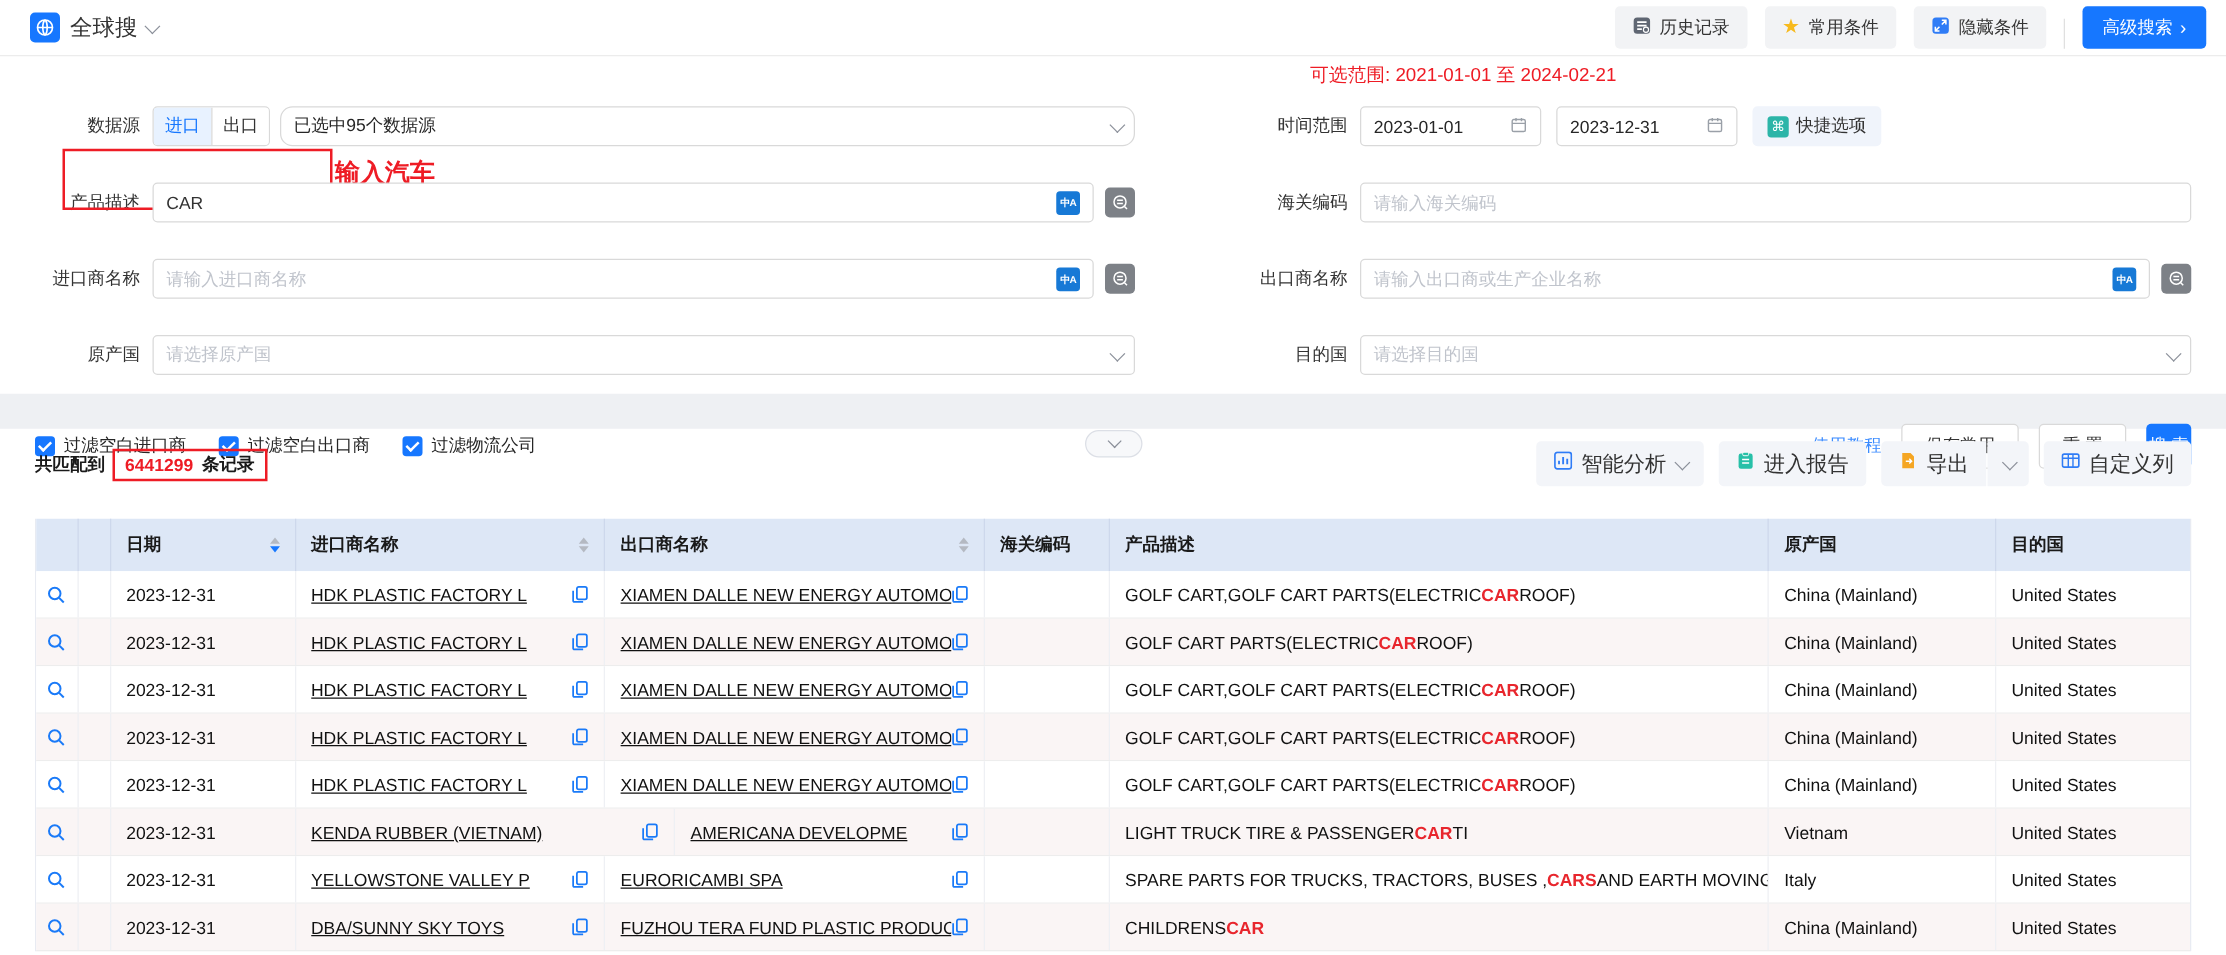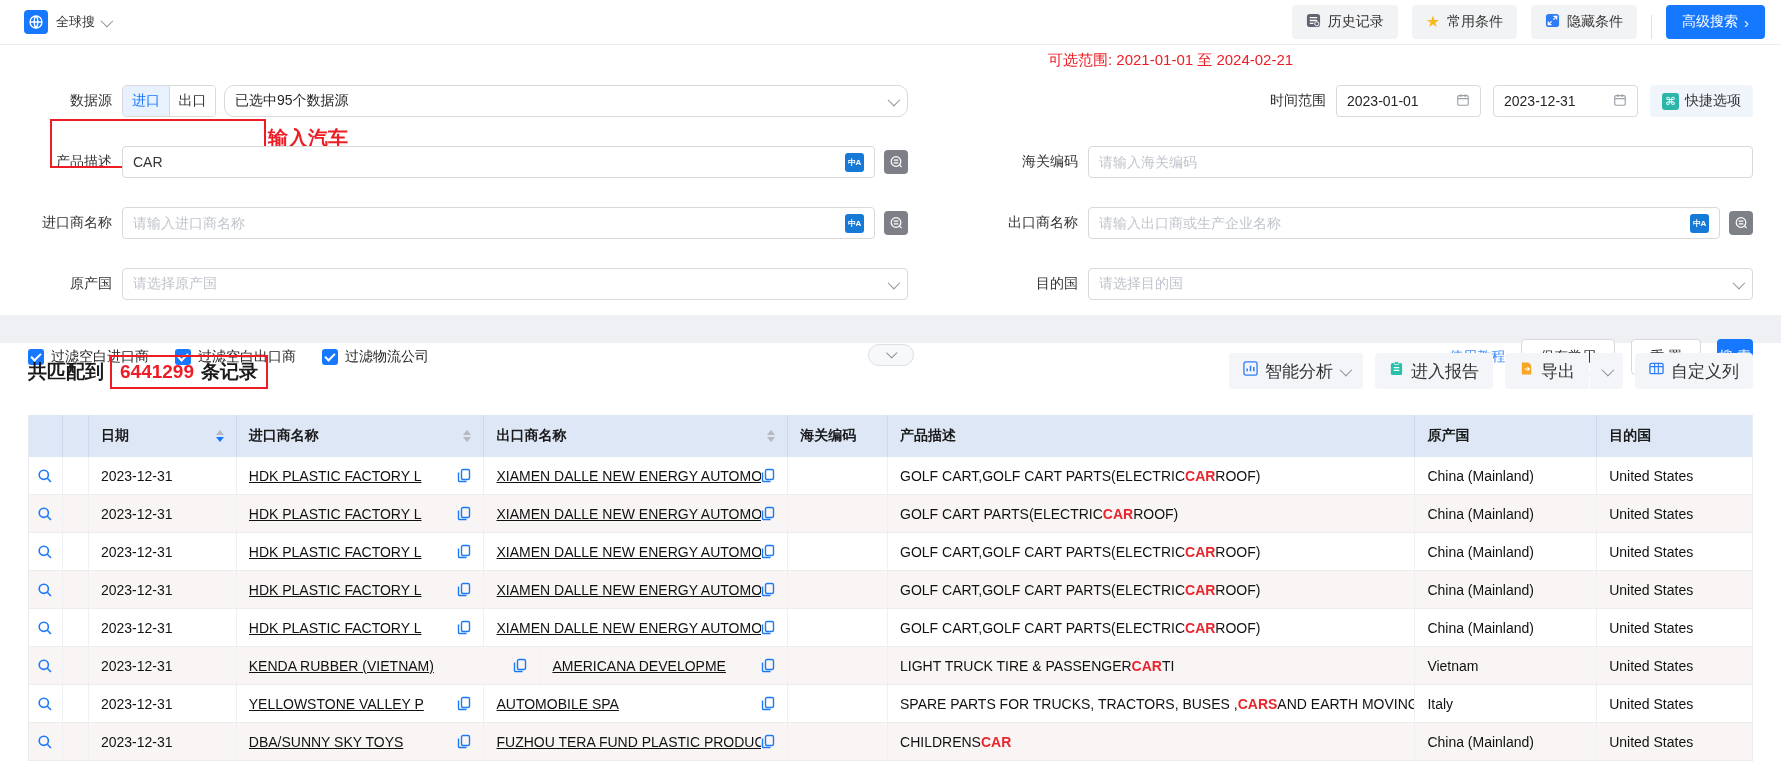--- a/index.html
+++ b/index.html
@@ -4,32 +4,32 @@
 <style>
   :root{
     --accent:#1677ff; --red:#ee1c25; --kw:#e8262d;
     --head-bg:#dde7f6; --stripe:#faf5f5; --line:#e8ebf2;
   }
   *{box-sizing:border-box; margin:0; padding:0;}
   html,body{width:1781px; height:764px; overflow:hidden; background:#fff;
     font-family:"Liberation Sans","DejaVu Sans",sans-serif; font-size:14px; color:#262626;}
   .topbar{height:45px; border-bottom:1px solid #ececec; display:flex; align-items:center; padding:0 16px;}
   .logo{width:24px; height:24px; border-radius:4px; background:var(--accent); display:flex; align-items:center; justify-content:center; margin:0 8px 0 8px;}
-  .app-name{font-size:13px; color:#333; margin-right:6px;}
+  .app-name{font-size:18px; color:#333; margin-right:6px;}
   .chev{display:inline-block; width:9px; height:9px; border-right:1.5px solid #8a8f99; border-bottom:1.5px solid #8a8f99; transform:rotate(45deg) translateY(-2px);}
   .topbar-right{margin-left:auto; display:flex; align-items:flex-end; gap:14px;}
   .tb-btn{height:34px; padding:0 14px; background:#f2f3f5; border:none; border-radius:4px; display:flex; align-items:center; gap:7px; font-size:14px; color:#333; cursor:pointer;}
   .v-div{width:1px; height:24px; background:#e0e0e0;}
   .primary-btn{height:34px; padding:0 16px; background:var(--accent); color:#fff; border:none; border-radius:4px; font-size:14px; display:flex; align-items:center; gap:6px; cursor:pointer;}
   .arrow-r{font-size:15px; line-height:1;}
 
   
   .form-section{position:relative; padding:34px 28px 0 28px; height:270px;}
   .form-grid{display:grid; grid-template-columns:880px 1fr;}
-  .f-row{display:flex; align-items:center; height:44px; margin-bottom:17px;justify-content:flex-end;}
+  .f-row{display:flex; align-items:center; height:44px; margin-bottom:17px;}
   .f-left{width:855px;}
   .f-label{width:84px; text-align:right; margin-right:10px; color:#333; flex:none;}
   .col-right{padding-left:30px;}
   .col-right .f-label{width:140px;}
   .toggle-group{display:flex; border:1px solid #d9d9d9; border-radius:4px; overflow:hidden; height:32px; flex:none;}
   .toggle-seg{width:46px; display:flex; align-items:center; justify-content:center; background:#fff; color:#333; cursor:pointer;}
   .toggle-seg.active{background:#e8f2ff; color:var(--accent);}
   .toggle-seg + .toggle-seg{border-left:1px solid #d9d9d9;}
   .sel,.inp{height:32px; border:1px solid #d9d9d9; border-radius:4px; background:#fff; display:flex; align-items:center; padding:0 10px; position:relative;}
   .grow{flex:1;}
@@ -53,21 +53,21 @@
   .collapse-pill .chev{width:8px; height:8px; transform:rotate(45deg) translate(-1px,-2px);}
   .form-actions{margin-left:auto; display:flex; align-items:center; gap:16px;}
   .link{color:#3c8cff; cursor:pointer;}
   .ghost-btn{height:36px; padding:0 18px; background:#fff; border:1px solid #d9d9d9; border-radius:4px; font-size:14px; color:#333; cursor:pointer;}
   .search-btn{height:36px; padding:0 2px; background:var(--accent); border:none; border-radius:4px; font-size:14px; color:#fff; cursor:pointer;}
 
   .band{height:28px; background:#eef0f3;}
 
   
   .results{position:relative; padding:12px 28px 0 28px;}
-  .count-line{display:flex; align-items:center; font-size:19px; font-weight:bold; color:#1a1a1a; height:34px;}
+  .count-line{display:flex; align-items:center; font-size:14px; font-weight:bold; color:#1a1a1a; height:34px;}
   .red-box-count{display:inline-flex; align-items:center; border:2px solid var(--red); padding:2px 8px; margin-left:6px; gap:7px;}
   .count-num{color:var(--red);}
   .res-toolbar{position:absolute; right:28px; top:10px; display:flex; align-items:center; gap:12px;}
   .res-btn{height:36px; padding:0 14px; background:#f3f5f9; border:none; border-radius:4px; display:flex; align-items:center; gap:7px; font-size:17px; color:#333; cursor:pointer;}
   .split{display:flex; gap:1px;}
   .split .res-btn:first-child{border-radius:4px 0 0 4px;text-align:right;}
   .split .res-btn:last-child{border-radius:0 4px 4px 0; padding:0 12px;}
 
   .table{margin-top:26px; border-left:1px solid var(--line); border-right:1px solid var(--line);}
   .t-head{display:flex; background:var(--head-bg); height:42px;}
@@ -620,21 +620,21 @@
           <div class="td c-importer">
             <span class="cell-text">YELLOWSTONE VALLEY P</span>
             <span class="copy-ic">
               <svg width="14" height="15" viewBox="0 0 14 15" fill="none" stroke="#1a7af8" stroke-width="1.4">
                 <rect x="4.5" y="1.5" width="8" height="10" rx="1.5"></rect>
                 <path d="M9.5 13.5h-7a1 1 0 0 1-1-1v-8"></path>
               </svg>
             </span>
           </div>
           <div class="td c-exporter">
-            <span class="cell-text">AUTOMOBILE SPA</span>
+            <span class="cell-text">EURORICAMBI SPA</span>
             <span class="copy-ic">
               <svg width="14" height="15" viewBox="0 0 14 15" fill="none" stroke="#1a7af8" stroke-width="1.4">
                 <rect x="4.5" y="1.5" width="8" height="10" rx="1.5"></rect>
                 <path d="M9.5 13.5h-7a1 1 0 0 1-1-1v-8"></path>
               </svg>
             </span>
           </div>
           <div class="td c-hs"></div>
           <div class="td c-product">
             <span>SPARE PARTS FOR TRUCKS, TRACTORS, BUSES , </span>

